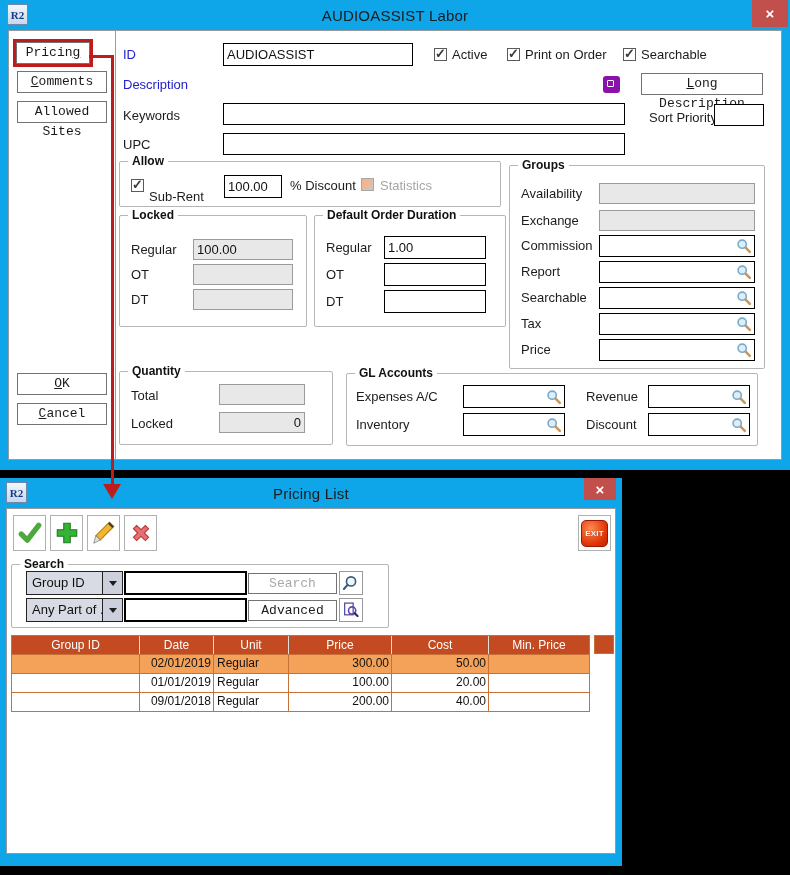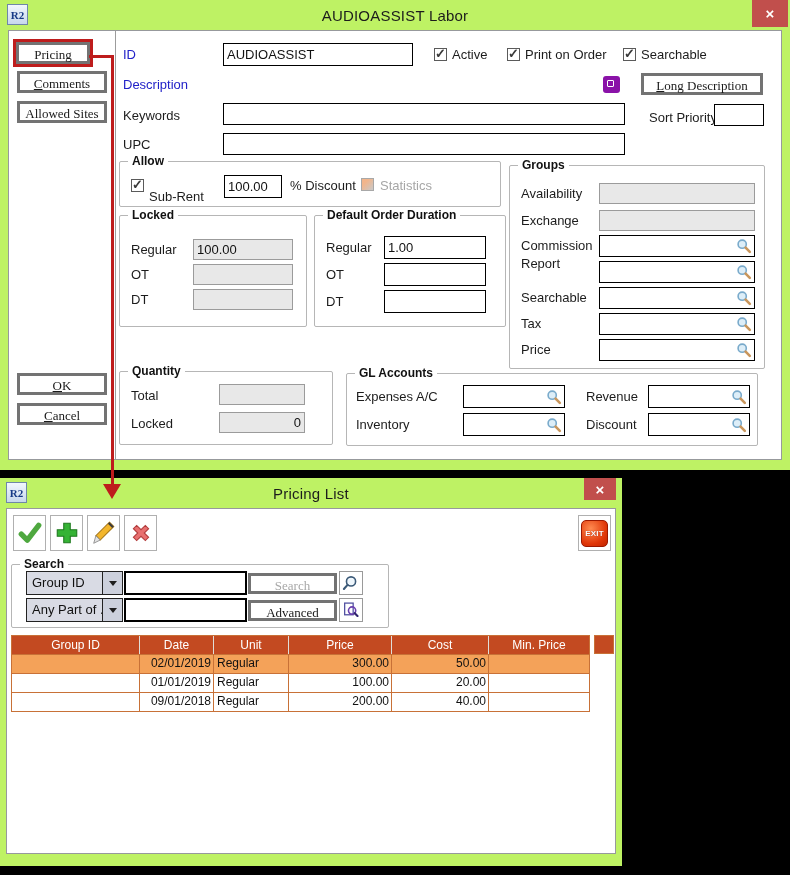--- a/index.html
+++ b/index.html
@@ -1,29 +1,29 @@
 <!DOCTYPE html>
 <html><head>
 <meta charset="utf-8">
 <style>
   html,body{margin:0;padding:0}
   body{width:790px;height:875px;background:#000;position:relative;overflow:hidden;
        font-family:"Liberation Sans",sans-serif;-webkit-font-smoothing:antialiased}
-  .win{position:absolute;background:#bef264}
+  .win{position:absolute;background:#0ea5e9}
   .titlebar{position:absolute;left:0;top:0;right:0;height:30px}
   .title{position:absolute;left:0;right:0;top:7px;text-align:center;font-size:15px;color:#1c1c1c;letter-spacing:.2px}
   .closebtn{position:absolute;top:0;background:#c14f4c;border:none;padding:0;cursor:pointer;display:flex;align-items:center;justify-content:center}
   .x-glyph{color:#fff;font-size:15px;font-weight:bold;line-height:1}
   .x-glyph::before{content:"\00d7"}
   .r2icon{position:absolute;width:21px;height:21px;border:1px solid #6f87a8;box-sizing:border-box;
           background:linear-gradient(180deg,#f2f7fd,#c7d8ec);color:#173a86;font-family:"Liberation Serif",serif;
           font-size:11px;font-weight:bold;display:flex;align-items:center;justify-content:center}
   .content{position:absolute;background:#fff;border:1px solid #97999c;box-sizing:border-box}
-  .btn{position:absolute;background:#fff;border:3px solid #737373;font-size:13px;color:#1a1a1a;
-       text-align:center;line-height:20px;padding:0;box-sizing:border-box;font-family:Liberation Serif, serif;cursor:pointer}
+  .btn{position:absolute;background:#fff;border:1px solid #737373;font-size:13px;color:#1a1a1a;
+       text-align:center;line-height:20px;padding:0;box-sizing:border-box;font-family:Liberation Mono, monospace;cursor:pointer}
   .u{text-decoration:underline}
   .gb{position:absolute;border:1px solid #b6b6b6;border-radius:2px;box-sizing:border-box}
   .gbt{position:absolute;top:-8px;left:8px;background:#fff;padding:0 4px;font-size:12px;font-weight:bold;color:#111;white-space:nowrap}
   .lbl{position:absolute;font-size:13px;color:#1c1c1c;white-space:nowrap}
   .blue{color:#2121c8}
   .gray{color:#a6a6a6}
   .inp,.dinp{position:absolute;box-sizing:border-box;font-family:inherit;font-size:13px;color:#111;padding:0 3px;outline:none}
   .inp{border:1px solid #000;background:#fff}
   .dinp{border:1px solid #9b9b9b;background:#e8e8e8}
   .r{text-align:right}
@@ -144,21 +144,21 @@
     <div class="dinp" style="left:590px;top:152px;width:156px;height:21px"></div>
     <span class="lbl" style="left:512px;top:182px">Exchange</span>
     <div class="dinp" style="left:590px;top:179px;width:156px;height:21px"></div>
     <span class="lbl" style="left:512px;top:207px">Commission</span>
     <div class="magwrap" style="left:590px;top:204px;width:156px;height:22px">
       <svg width="16" height="16" viewBox="0 0 16 16">
           <circle cx="6.2" cy="6.2" r="4.1" fill="#ddeef8" stroke="#79aacb" stroke-width="1.6"></circle>
           <line x1="9.6" y1="9.6" x2="13.8" y2="13.8" stroke="#c9965c" stroke-width="2.6" stroke-linecap="round"></line>
         </svg>
     </div>
-    <span class="lbl" style="left:512px;top:225px">Report</span>
+    <span class="lbl" style="left:512px;top:233px">Report</span>
     <div class="magwrap" style="left:590px;top:230px;width:156px;height:22px">
       <svg width="16" height="16" viewBox="0 0 16 16">
           <circle cx="6.2" cy="6.2" r="4.1" fill="#ddeef8" stroke="#79aacb" stroke-width="1.6"></circle>
           <line x1="9.6" y1="9.6" x2="13.8" y2="13.8" stroke="#c9965c" stroke-width="2.6" stroke-linecap="round"></line>
         </svg>
     </div>
     <span class="lbl" style="left:512px;top:259px">Searchable</span>
     <div class="magwrap" style="left:590px;top:256px;width:156px;height:22px">
       <svg width="16" height="16" viewBox="0 0 16 16">
           <circle cx="6.2" cy="6.2" r="4.1" fill="#ddeef8" stroke="#79aacb" stroke-width="1.6"></circle>

